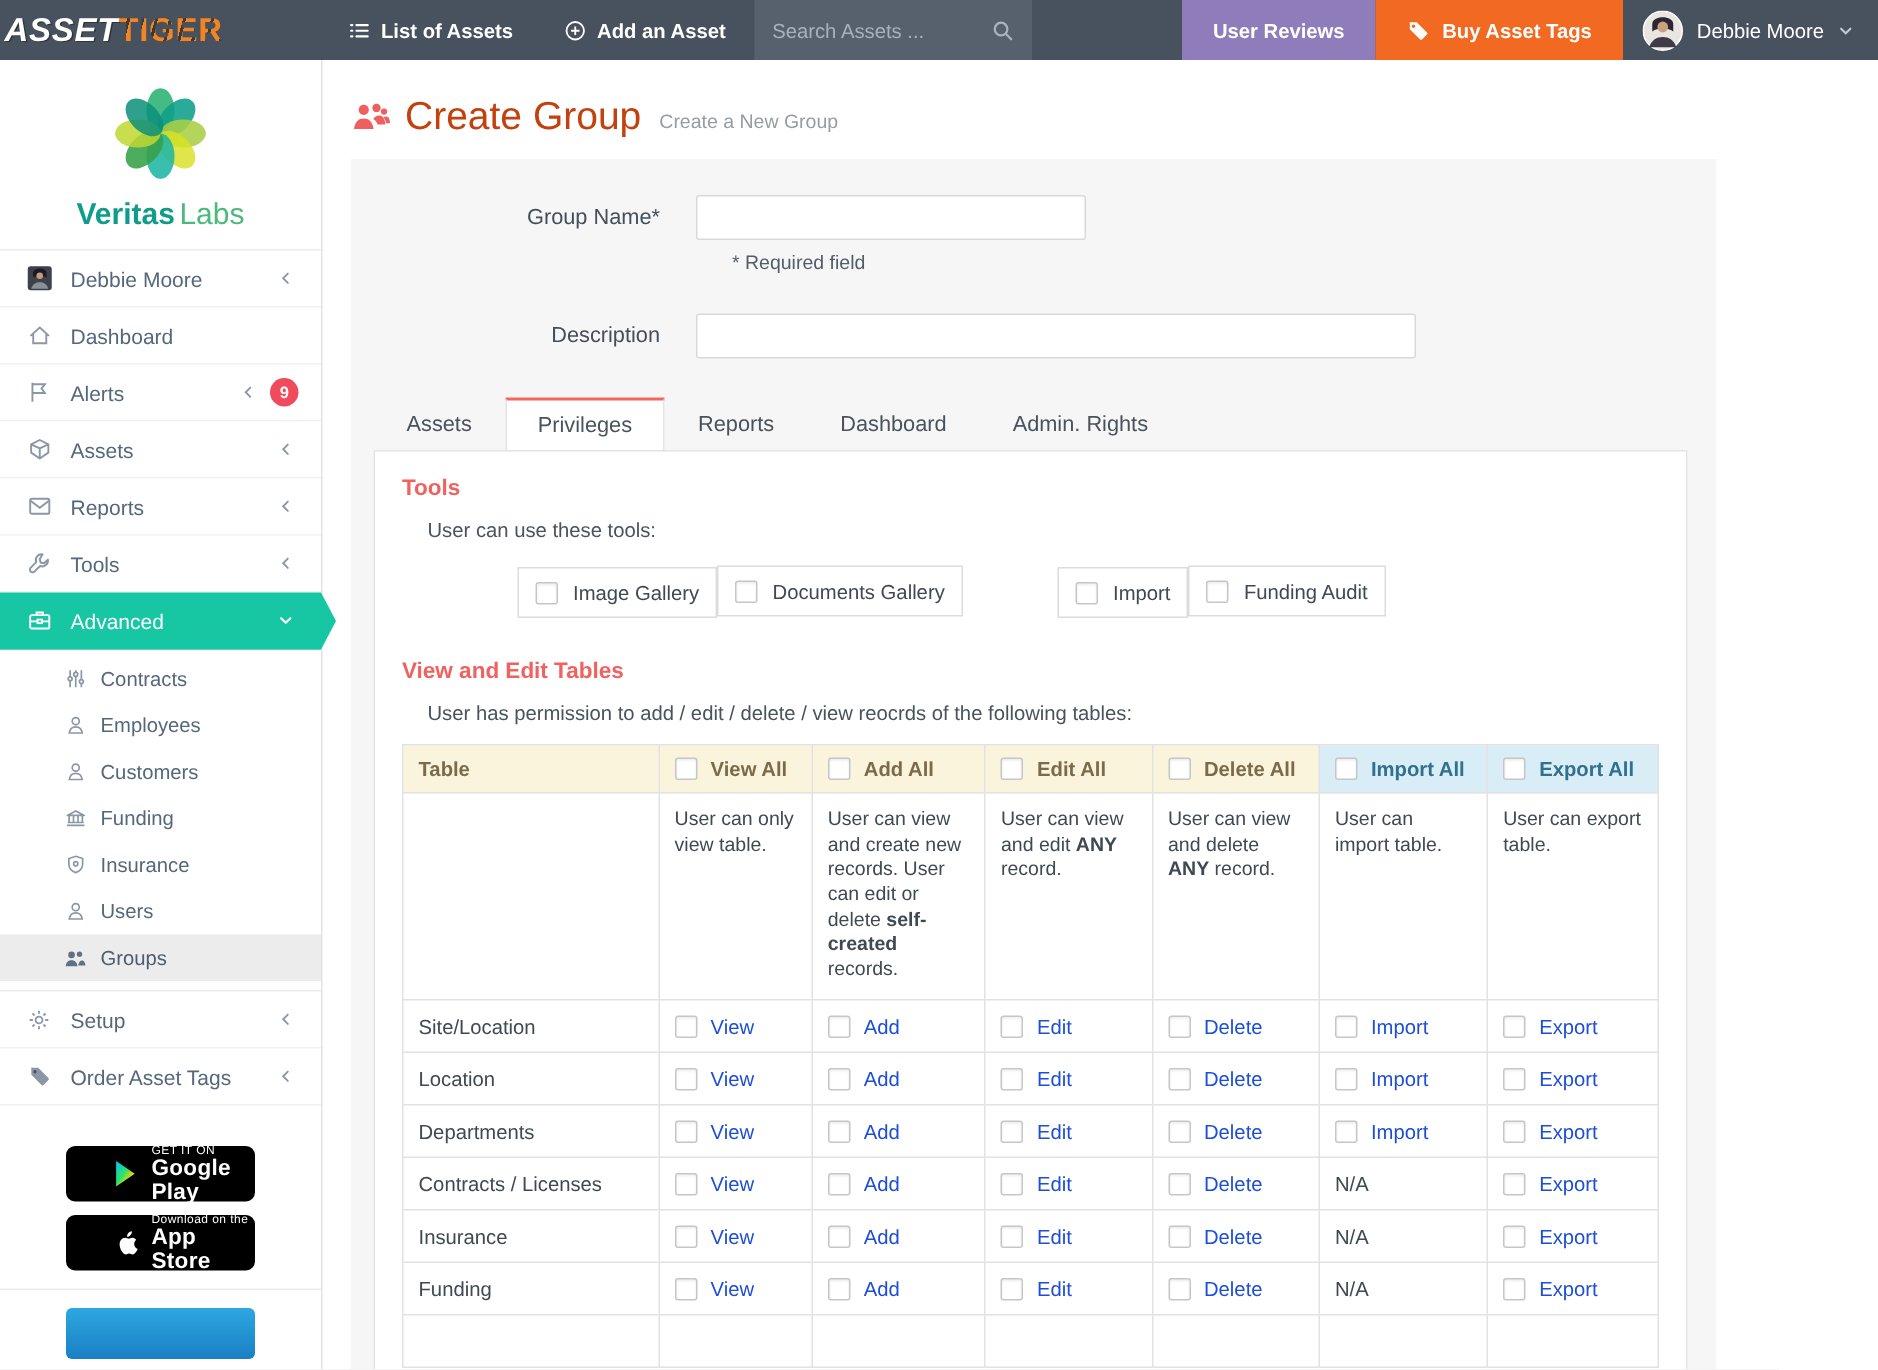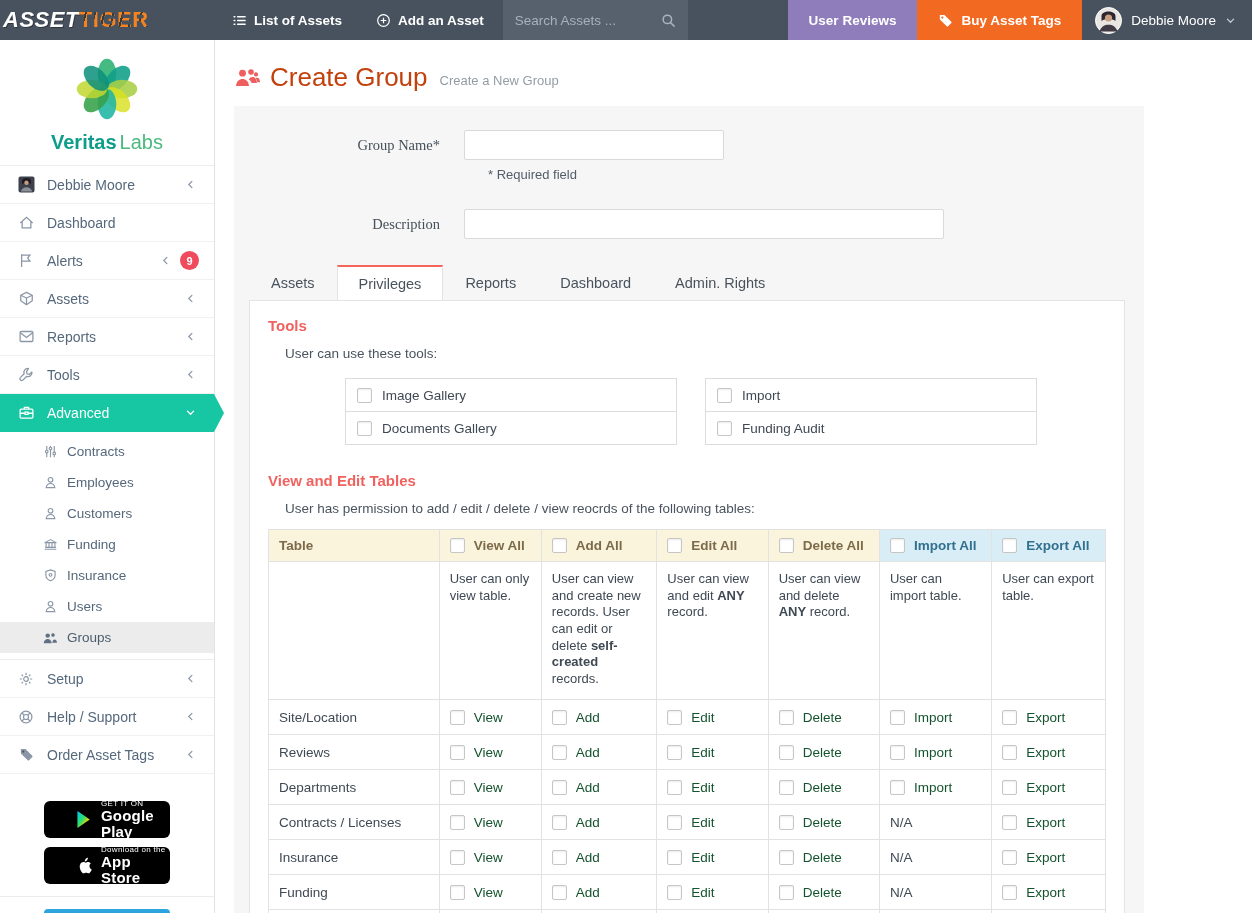--- a/index.html
+++ b/index.html
@@ -58,50 +58,50 @@
   .store-l2{font-size:15px;font-weight:bold;letter-spacing:.2px;}
   .capterra{width:126px;height:34px;margin:12px auto 0;background:linear-gradient(#2da7e0,#1a7fc4);border-radius:4px;display:flex;align-items:center;justify-content:center;gap:5px;color:#fff;font-weight:bold;font-size:15px;cursor:pointer;}
   
   .main{position:absolute;left:216px;top:40px;right:0;bottom:0;background:#fff;display:flex;flex-direction:column;overflow:hidden;}
   .head{padding:22px 0 0 18px;display:flex;align-items:center;gap:10px;}
   .page-title{font-size:26px;font-weight:normal;color:#c2410c;}
   .page-subtitle{font-size:13px;color:#949ca4;align-self:flex-end;margin:0 0 5px 2px;}
   .redline{height:2px;background:#f4655c;margin:13px 108px 0 18px;}
   .graybody{flex:1;background:#f6f6f7;margin:0 108px 0 18px;padding-bottom:40px;}
   .form-row{display:flex;align-items:center;margin-top:24px;}
-  .form-label{width:230px;text-align:right;padding-right:24px;font-size:14.5px;color:#454f59;font-family:Liberation Serif, serif;}
+  .form-label{width:230px;text-align:right;padding-right:24px;font-size:14.5px;color:#454f59;}
   .tx{height:30px;border:1px solid #d9d9d9;border-radius:2px;background:#fff;font-family:inherit;font-size:13.5px;color:#454f59;padding:0 8px;outline:none;}
   .tx.short{width:260px;}
   .tx.long{width:480px;}
   .hint{margin:7px 0 0 254px;font-size:13px;color:#525d68;}
   .form-row.second{margin-top:27px;}
   
   .tabs{display:flex;margin:26px 0 0 15px;}
   .tab{height:35px;display:flex;align-items:center;padding:0 21px;font-size:14.5px;color:#49535d;cursor:pointer;position:relative;border:1px solid transparent;border-bottom:none;}
   .tab.active{background:#fff;border-color:#e3e3e5;border-top:2px solid #f4655c;margin-bottom:-1px;z-index:2;}
   .panel{background:#fff;border:1px solid #e3e3e5;margin:0 19px 0 15px;padding:16px 18px 30px;}
   .sec-heading{color:#f0625f;font-size:15px;font-weight:bold;}
   .sec-desc{font-size:13.5px;color:#49535d;margin:12px 0 0 17px;}
   .tool-groups{display:flex;gap:28px;margin:17px 0 0 77px;}
-  .tool-col{width:332px;display:flex;flex-direction:column;}
+  .tool-col{width:332px;display:flex;flex-direction:row;}
   .tool-row{display:flex;align-items:center;height:34px;border:1px solid #dcdcdc;background:#fff;padding:0 11px;margin-top:-1px;cursor:pointer;}
   .tool-row:first-child{margin-top:0;}
   .tool-row span{margin-left:10px;font-size:13.5px;color:#3f4954;}
   .cb{appearance:none;-webkit-appearance:none;width:15px;height:15px;border:1px solid #c6c6c6;border-radius:2px;background:#fff;box-shadow:inset 0 1px 2px rgba(0,0,0,.08);cursor:pointer;flex:none;display:inline-block;vertical-align:-3px;}
   .vet{margin-top:27px;}
   
   table.perm{width:100%;border-collapse:collapse;margin-top:13px;table-layout:fixed;}
   table.perm th, table.perm td{border:1px solid #e2e2e2;font-size:13.5px;padding:8px 10px;text-align:left;vertical-align:middle;}
   table.perm th{font-weight:bold;}
   th.warn{background:#fbf4dc;color:#7c6b4a;border-color:#efe6c8;}
   th.info{background:#d9edf7;color:#31708f;border-color:#c7e3f1;}
   th .cb{margin-right:9px;}
   tr.descrow td{font-size:13px;color:#3f4954;line-height:1.28;vertical-align:top;padding:9px 10px 12px;}
   td .cb{margin-right:9px;}
-  td .cell-label{color:#14532d;}
+  td .cell-label{color:#1d4ed8;}
   td.na{text-align:center;color:#3f4954;}
   tr.datarow td{height:35px;padding:6px 10px;color:#3f4954;white-space:nowrap;}
 </style>
 </head>
 <body>
 
 <div id="app">
 
   <header class="topbar">
     <div class="logo">
@@ -364,37 +364,20 @@
           </div>
         </div>
         <div class="sb-item  ">
           <span class="ic ">
             <svg width="16" height="16" viewBox="0 0 16 16" fill="none" stroke="currentColor" stroke-width="1.2">
               <circle cx="8" cy="8" r="2.3"></circle>
               <path d="M8 1.8v2.1M8 12.1v2.1M1.8 8h2.1M12.1 8h2.1M3.6 3.6 5 5M11 11l1.4 1.4M12.4 3.6 11 5M5 11l-1.4 1.4"></path>
             </svg>
           </span>
           <span class="sb-label">Setup</span>
-          <span class="sb-right">
-            <span class="sb-chev ic">
-              <svg width="11" height="11" viewBox="0 0 16 16" fill="none" stroke="currentColor" stroke-width="1.8" stroke-linecap="round">
-                <path d="M10 3.5 5.5 8l4.5 4.5"></path>
-              </svg>
-            </span>
-          </span>
-        </div>
-        <div class="sb-item  ">
-          <span class="ic ">
-            <svg width="16" height="16" viewBox="0 0 16 16" fill="none" stroke="currentColor" stroke-width="1.2">
-              <circle cx="8" cy="8" r="5.9"></circle>
-              <circle cx="8" cy="8" r="2.5"></circle>
-              <path d="M4 4l2.2 2.2M12 4 9.8 6.2M4 12l2.2-2.2M12 12 9.8 9.8"></path>
-            </svg>
-          </span>
-          <span class="sb-label">Help / Support</span>
           <span class="sb-right">
             <span class="sb-chev ic">
               <svg width="11" height="11" viewBox="0 0 16 16" fill="none" stroke="currentColor" stroke-width="1.8" stroke-linecap="round">
                 <path d="M10 3.5 5.5 8l4.5 4.5"></path>
               </svg>
             </span>
           </span>
         </div>
         <div class="sb-item  ">
           <span class="ic ">
@@ -547,21 +530,21 @@
               <tr class="datarow">
                 <td>Site/Location</td>
                 <td><input type="checkbox" class="cb" style=""><span class="cell-label">View</span></td>
                 <td><input type="checkbox" class="cb" style=""><span class="cell-label">Add</span></td>
                 <td><input type="checkbox" class="cb" style=""><span class="cell-label">Edit</span></td>
                 <td><input type="checkbox" class="cb" style=""><span class="cell-label">Delete</span></td>
                 <td><input type="checkbox" class="cb" style=""><span class="cell-label">Import</span></td>
                 <td><input type="checkbox" class="cb" style=""><span class="cell-label">Export</span></td>
               </tr>
               <tr class="datarow">
-                <td>Reviews</td>
+                <td>Location</td>
                 <td><input type="checkbox" class="cb" style=""><span class="cell-label">View</span></td>
                 <td><input type="checkbox" class="cb" style=""><span class="cell-label">Add</span></td>
                 <td><input type="checkbox" class="cb" style=""><span class="cell-label">Edit</span></td>
                 <td><input type="checkbox" class="cb" style=""><span class="cell-label">Delete</span></td>
                 <td><input type="checkbox" class="cb" style=""><span class="cell-label">Import</span></td>
                 <td><input type="checkbox" class="cb" style=""><span class="cell-label">Export</span></td>
               </tr>
               <tr class="datarow">
                 <td>Departments</td>
                 <td><input type="checkbox" class="cb" style=""><span class="cell-label">View</span></td>

